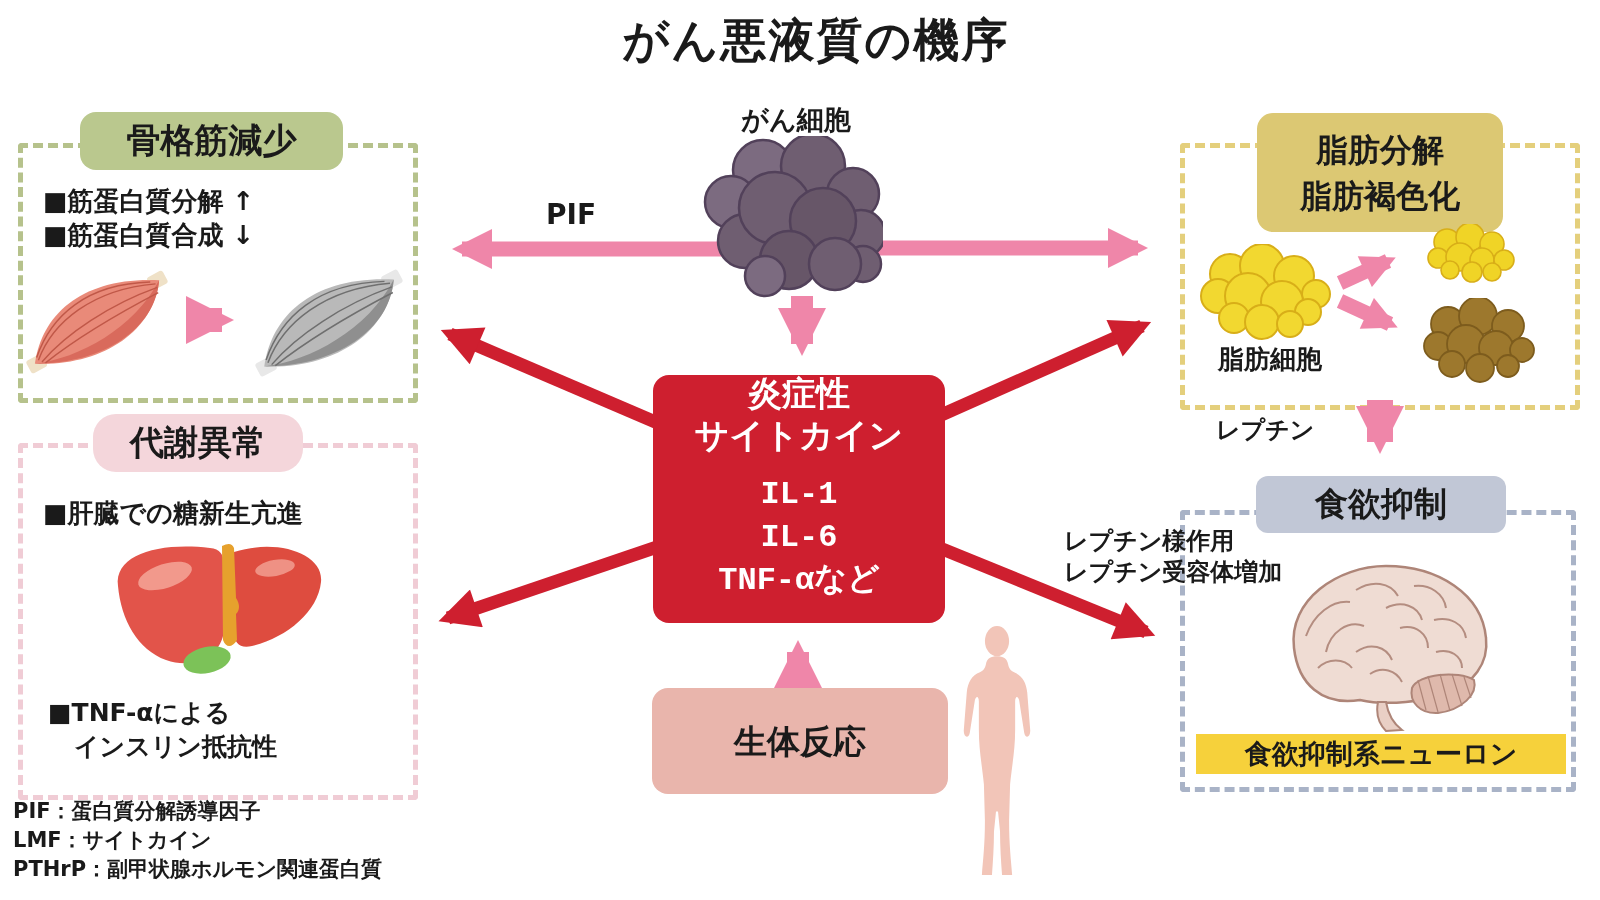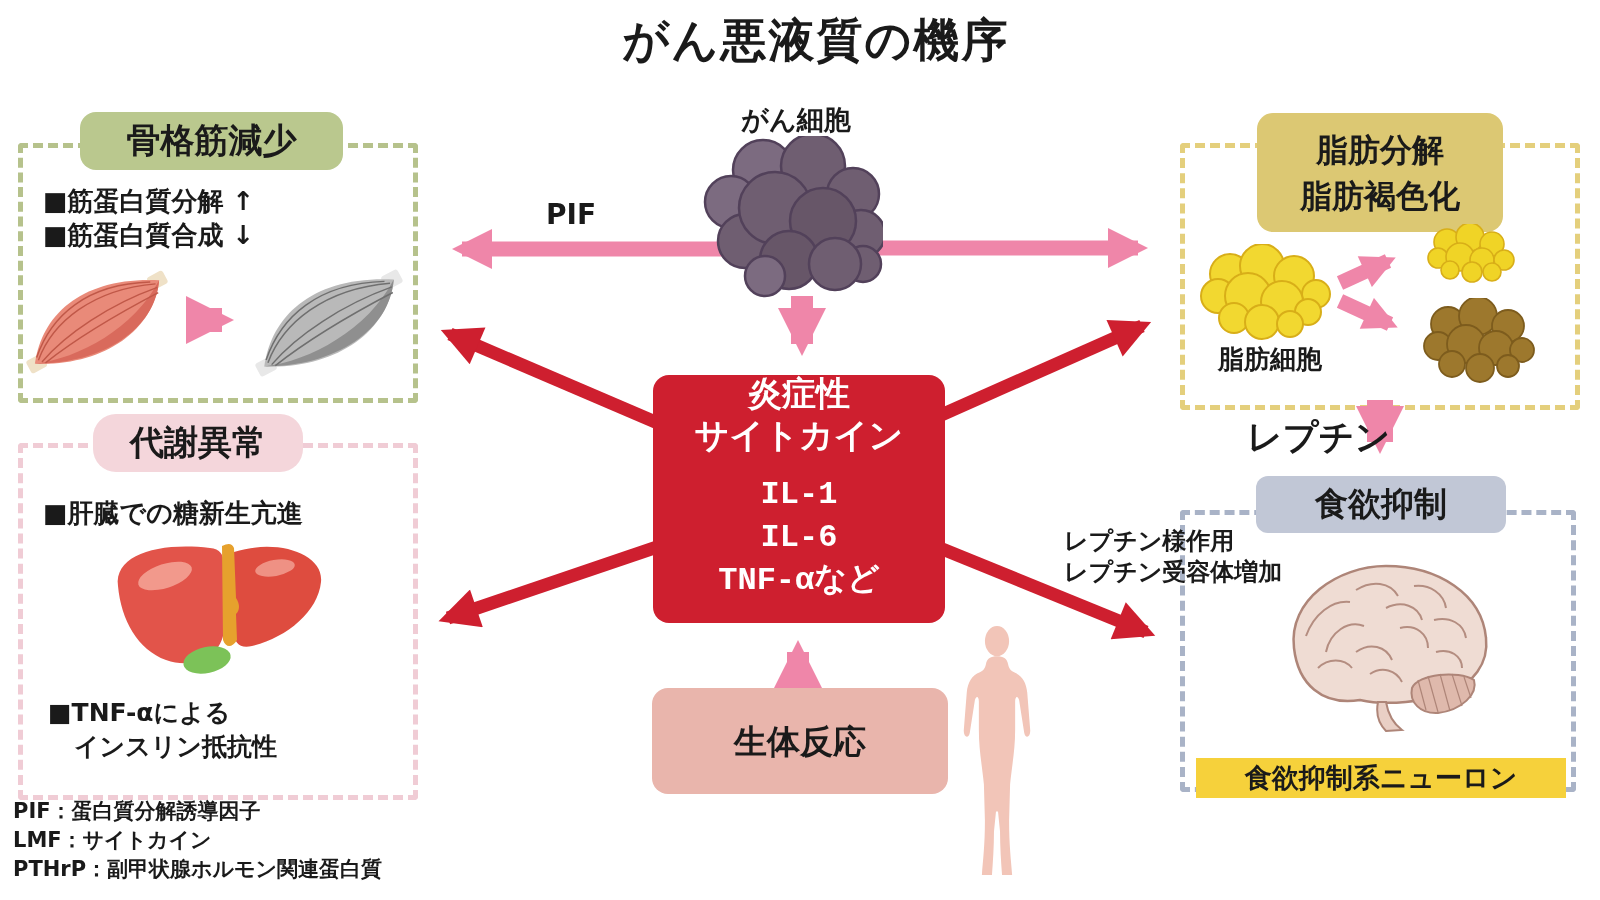--- a/index.html
+++ b/index.html
@@ -36,21 +36,21 @@
   .redbox .hd{font-size:34px;line-height:42px;}
   .redbox .gap{height:14px;}
   .redbox .it{font-size:32px;line-height:43px;}
   .respbox{
     position:absolute;left:652px;top:688px;width:296px;height:106px;
     background:var(--salmon-fill,#e9b5ac);border-radius:16px;
     display:flex;flex-direction:column;align-items:center;justify-content:center;
     font-size:33px;line-height:45px;text-align:center;
   }
   .neuronbar{
-    position:absolute;left:1196px;top:758px;width:370px;height:40px;
+    position:absolute;left:1196px;top:734px;width:370px;height:40px;
     background:var(--yellow-bar,#f6d13b);
     display:flex;align-items:center;justify-content:center;font-size:27px;
   }
   .overlay{position:absolute;left:0;top:0;pointer-events:none;}
   .foot{font-size:21px;line-height:29px;white-space:nowrap;}
 </style>
 </head>
 <body>
 
 <div class="canvas">
@@ -227,21 +227,21 @@
         <circle cx="20" cy="48" r="14"></circle>
       <circle cx="48" cy="46" r="19"></circle>
         <circle cx="78" cy="50" r="17"></circle>
       <circle cx="104" cy="52" r="12"></circle>
         <circle cx="34" cy="66" r="13"></circle>
       <circle cx="62" cy="70" r="14"></circle>
         <circle cx="90" cy="68" r="11"></circle>
     </g>
   </svg>
 
-  <div class="label" style="left:1247px;top:414px;font-size:35px">レプチン</div>
+  <div class="label" style="left:1216px;top:414px;font-size:24px">レプチン</div>
 
   <div class="pill slate" style="left:1256px;top:476px;width:250px;height:57px">食欲抑制</div>
 
   <div class="abs" style="left:1064px;top:526px">
     <div style="font-size:24px;line-height:31px">レプチン様作用</div>
     <div style="font-size:24px;line-height:31px">レプチン受容体増加</div>
   </div>
 
   <svg class="abs" style="left:1266px;top:556px" width="232" height="176" viewBox="0 0 232 176">
     <path d="M28,92 C22,44 72,10 120,10 C172,10 216,38 220,82 C223,108 206,128 184,136 C160,146 120,150 94,144 C56,150 32,128 28,92 Z" fill="#efdcd3" stroke="#ae8578" stroke-width="2.5"></path>

